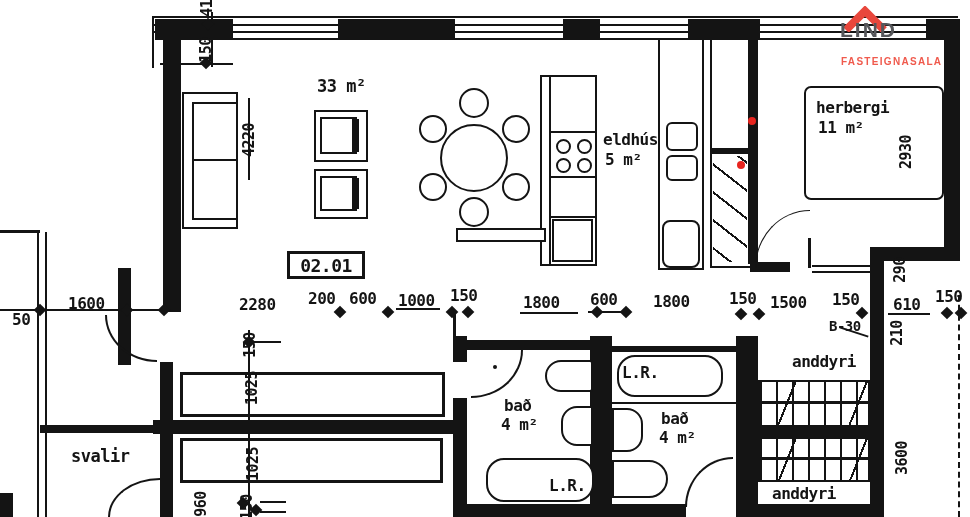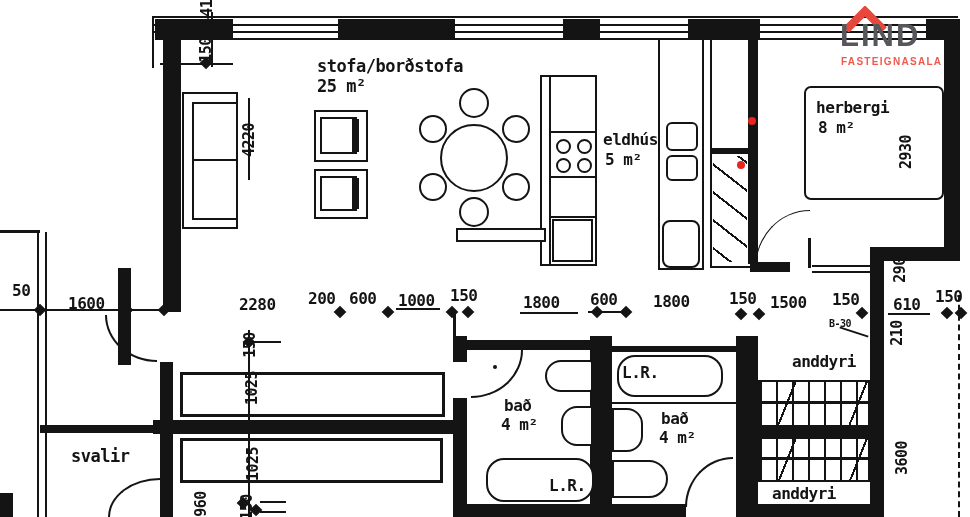--- a/index.html
+++ b/index.html
@@ -8,21 +8,21 @@
   }
   html,body{margin:0;padding:0;background:#fff;}
   .plan{position:relative;width:970px;height:517px;background:var(--paper);overflow:hidden;
         font-family:"DejaVu Sans Mono",monospace;color:var(--ink);}
   .w{position:absolute;background:var(--ink);}
   .ln{position:absolute;background:var(--ink);}
   .b{position:absolute;background:var(--paper);border:2.5px solid var(--ink);box-sizing:border-box;}
   .c{position:absolute;background:var(--paper);border:2.5px solid var(--ink);border-radius:50%;box-sizing:border-box;}
   .t{position:absolute;font:700 16px "DejaVu Sans Mono",monospace;white-space:nowrap;letter-spacing:-0.5px;}
   .lg{font-size:17px;}
-  .sm{font-size:10px;}
+  .sm{font-size:14px;}
   .vt{position:absolute;font:700 15px "DejaVu Sans Mono",monospace;white-space:nowrap;letter-spacing:-0.5px;
       transform:translate(-50%,-50%) rotate(-90deg);}
   .dia{position:absolute;width:9px;height:9px;background:var(--ink);
        transform:translate(-50%,-50%) rotate(45deg);}
   .qtl{position:absolute;box-sizing:border-box;border-top:2px solid var(--ink);border-left:2px solid var(--ink);
        border-top-left-radius:100% 100%;}
   .qbl{position:absolute;box-sizing:border-box;border-bottom:2px solid var(--ink);border-left:2px solid var(--ink);
        border-bottom-left-radius:100% 100%;}
   .qbr{position:absolute;box-sizing:border-box;border-bottom:2.5px solid var(--ink);border-right:2.5px solid var(--ink);
        border-bottom-right-radius:100% 100%;}
@@ -32,21 +32,21 @@
       linear-gradient(to bottom,transparent 45%,var(--ink) 45%,var(--ink) 52%,transparent 52%),
       repeating-linear-gradient(90deg,var(--ink) 0 2px,transparent 2px 16px),
       repeating-linear-gradient(112deg,transparent 0 32px,var(--ink) 32px 34px,transparent 34px 66px);}
   .bw3{border-width:3px;}
   .red{position:absolute;width:8px;height:8px;border-radius:50%;background:var(--marker-red);z-index:6;}
   .unitbox{position:absolute;left:287px;top:251px;width:78px;height:28px;border:3px solid var(--ink);
            box-sizing:border-box;display:flex;align-items:center;justify-content:center;background:var(--paper);}
   .logo{position:absolute;left:836px;top:4px;width:128px;height:72px;z-index:5;font-family:"Liberation Sans",sans-serif;}
   .logo .roof{position:absolute;left:6px;top:2px;}
   .logo .roof polyline{stroke:var(--logo-red);fill:none;stroke-width:8;}
-  .logo .lname{position:absolute;left:4px;top:14px;font-weight:700;font-size:31px;letter-spacing:2px;color:var(--logo-gray);}
+  .logo .lname{position:absolute;left:4px;top:14px;font-weight:700;font-size:21px;letter-spacing:2px;color:var(--logo-gray);}
   .logo .lsub{position:absolute;left:5px;top:52px;font-weight:700;font-size:10px;letter-spacing:1.3px;color:var(--logo-sub-red);}
   .t,.vt,.dia,.ln{z-index:3;}
 </style>
 </head>
 <body>
 
 <div class="plan">
 
   <div class="ln" style="left:152px;top:16px;width:806px;height:2px"></div>
   <div class="ln" style="left:152px;top:24px;width:806px;height:2px"></div>
@@ -177,39 +177,41 @@
   <div class="dia" style="left:862px;top:313px"></div>
   <div class="dia" style="left:947px;top:313px"></div>
   <div class="dia" style="left:961px;top:313px"></div>
   <div class="dia" style="left:249px;top:342px"></div>
   <div class="dia" style="left:243px;top:503px"></div>
   <div class="dia" style="left:256px;top:510px"></div>
 
   <div class="red" style="left:748px;top:117px"></div>
   <div class="red" style="left:737px;top:161px"></div>
 
-  <div class="t lg" style="left:317px;top:56px">stofa/borðstofa</div>
-  <div class="t lg" style="left:317px;top:76px">25 m²</div>
+  <div class="t lg" style="left:317px;top:76px">33 m²</div>
   <div class="t" style="left:603px;top:130px">eldhús</div>
   <div class="t" style="left:605px;top:150px">5 m²</div>
   <div class="t" style="left:816px;top:98px">herbergi</div>
-  <div class="t" style="left:818px;top:118px">8 m²</div>
+  <div class="t" style="left:818px;top:118px">11 m²</div>
   <div class="t" style="left:504px;top:396px">bað</div>
   <div class="t" style="left:501px;top:415px">4 m²</div>
   <div class="t" style="left:661px;top:409px">bað</div>
   <div class="t" style="left:659px;top:428px">4 m²</div>
   <div class="t" style="left:549px;top:476px">L.R.</div>
   <div class="t" style="left:622px;top:363px">L.R.</div>
   <div class="t" style="left:792px;top:352px">anddyri</div>
   <div class="t" style="left:772px;top:484px">anddyri</div>
   <div class="t lg" style="left:71px;top:446px">svalir</div>
   <div class="t sm" style="left:829px;top:318px">B-30</div>
 
-
-  <div class="t" style="left:12px;top:281px">50</div>
+  <div class="unitbox">
+    <span class="t" style="position:static;font-size:18px">02.01</span>
+  </div>
+
+  <div class="t" style="left:12px;top:310px">50</div>
   <div class="t" style="left:68px;top:294px">1600</div>
   <div class="t" style="left:239px;top:295px">2280</div>
   <div class="t" style="left:308px;top:289px">200</div>
   <div class="t" style="left:349px;top:289px">600</div>
   <div class="t" style="left:398px;top:291px">1000</div>
   <div class="t" style="left:450px;top:286px">150</div>
   <div class="t" style="left:523px;top:293px">1800</div>
   <div class="t" style="left:590px;top:290px">600</div>
   <div class="t" style="left:653px;top:292px">1800</div>
   <div class="t" style="left:729px;top:289px">150</div>

